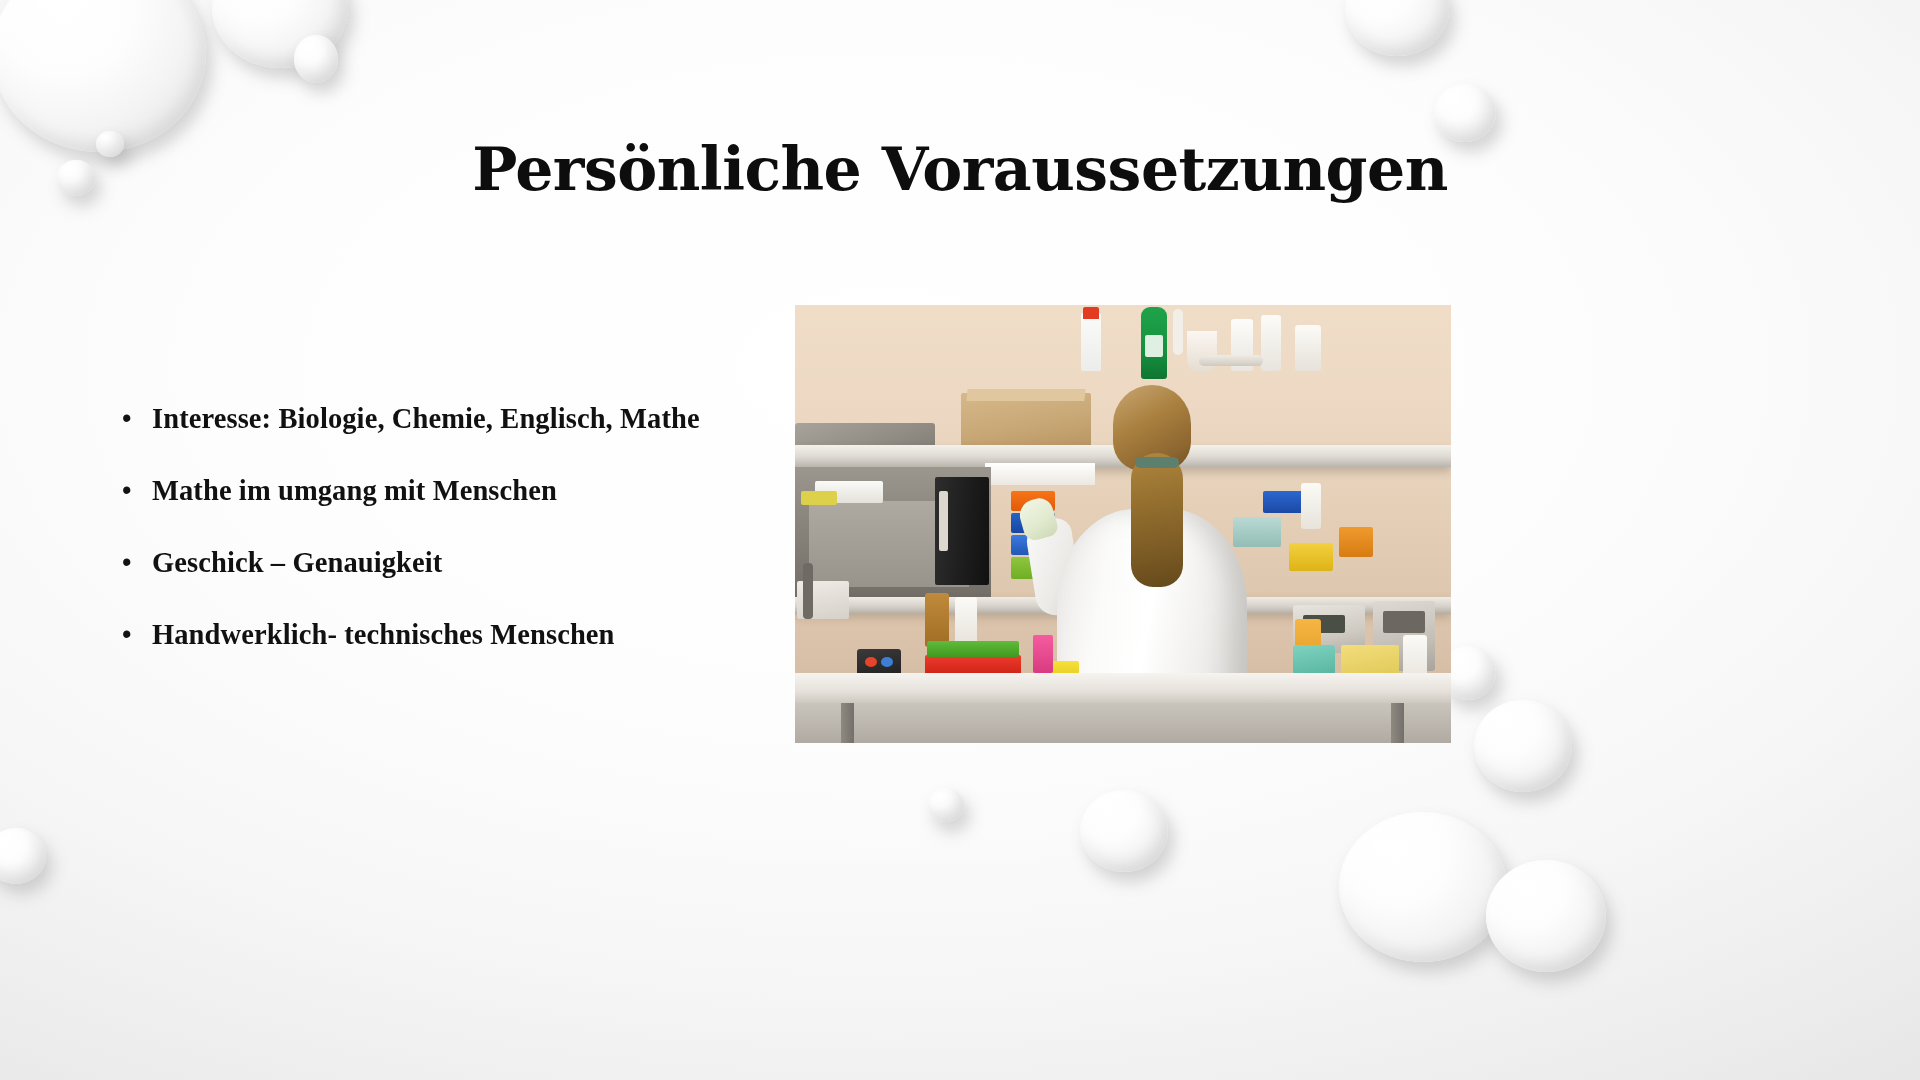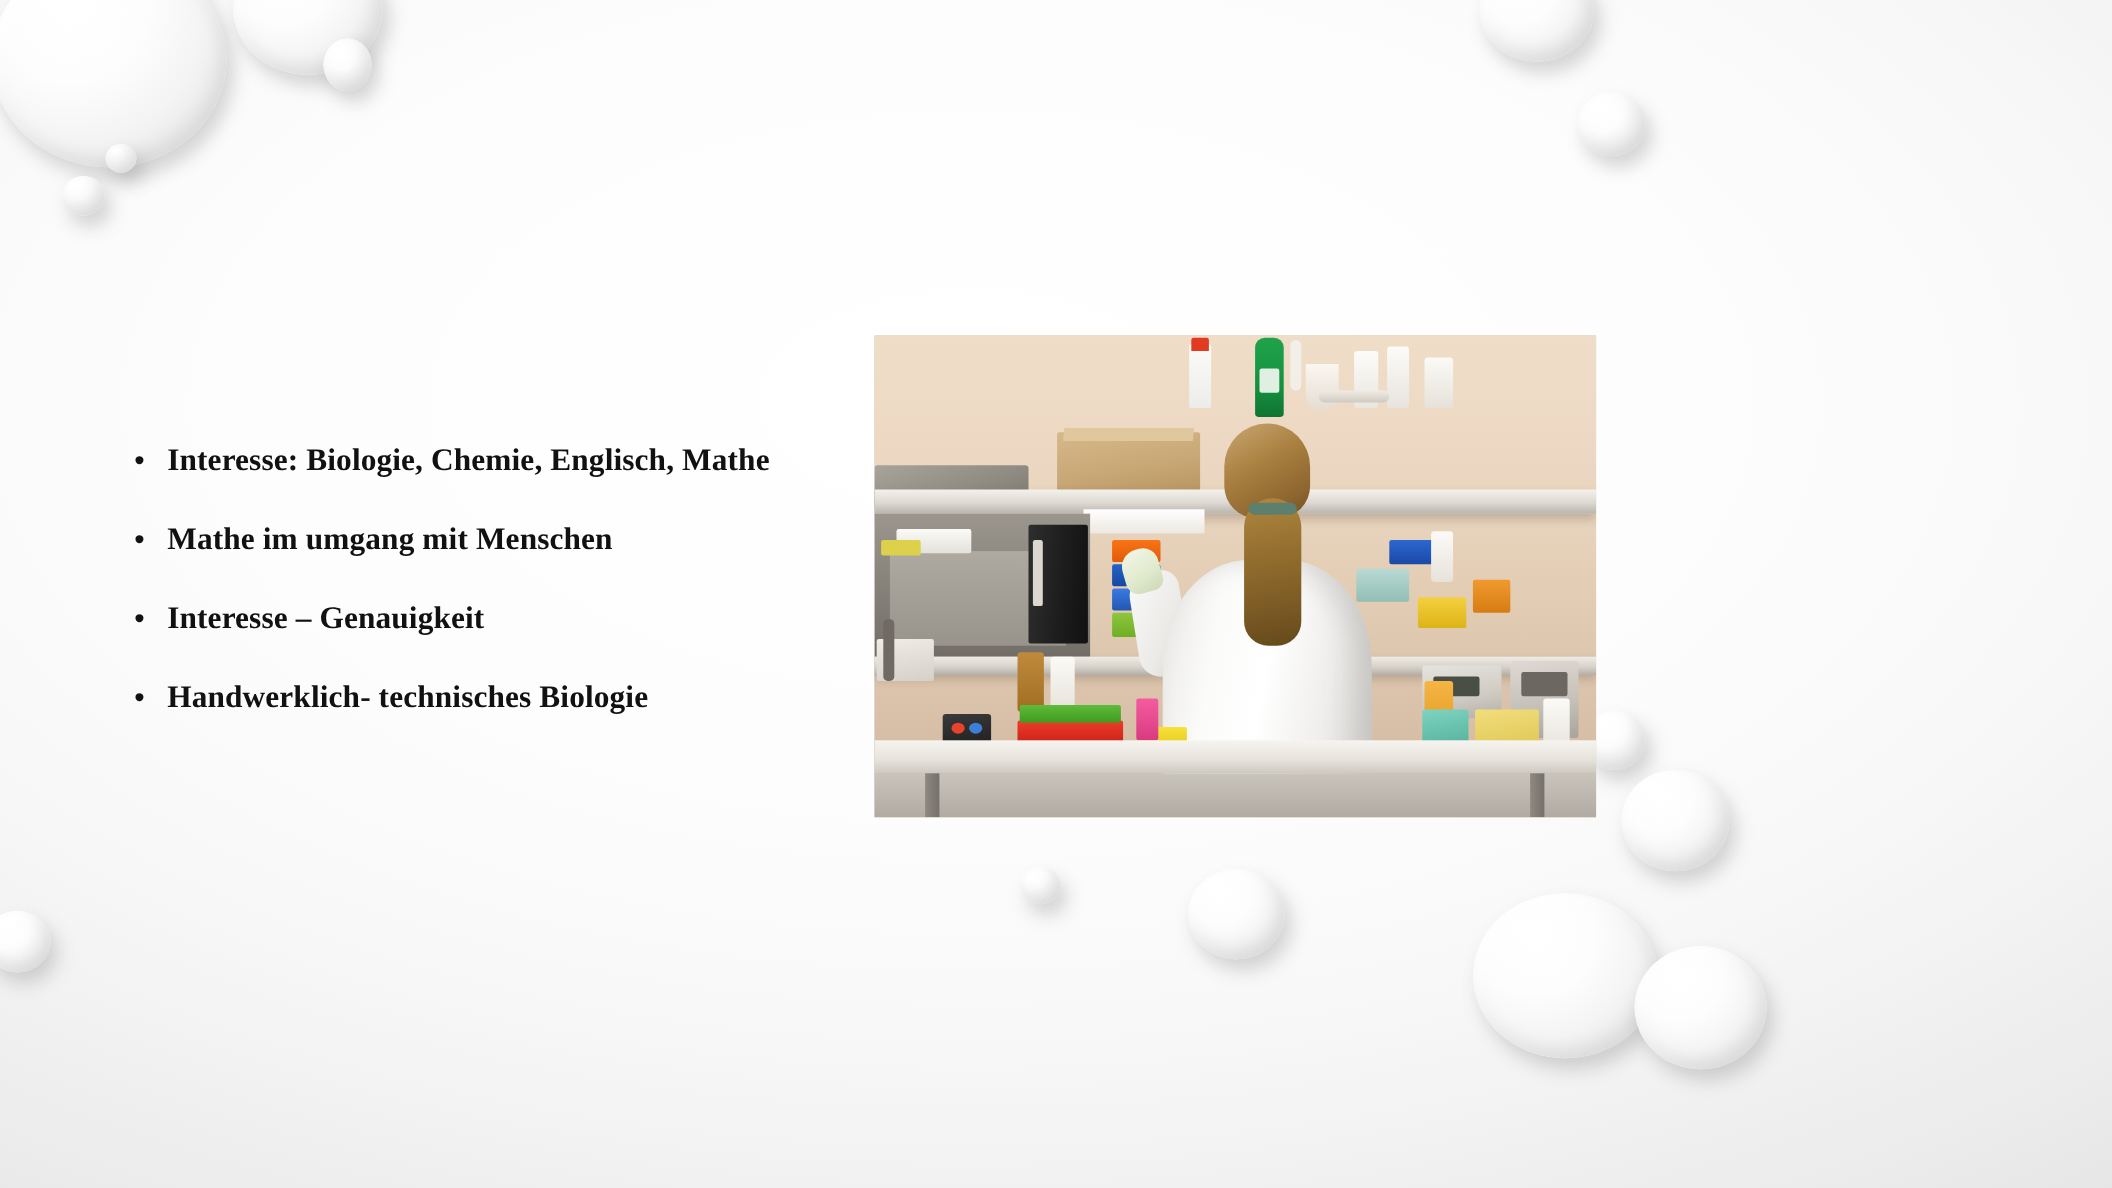--- a/index.html
+++ b/index.html
@@ -235,41 +235,42 @@
     <div class="droplet" style="left:1434px; top:84px; width:62px; height:58px;"></div>
     <div class="droplet" style="left:1440px; top:646px; width:56px; height:54px;"></div>
     <div class="droplet" style="left:1474px; top:700px; width:98px; height:92px;"></div>
     <div class="droplet" style="left:1339px; top:812px; width:168px; height:150px;"></div>
     <div class="droplet" style="left:1486px; top:860px; width:120px; height:112px;"></div>
     <div class="droplet" style="left:1080px; top:790px; width:88px; height:82px;"></div>
     <div class="droplet" style="left:928px; top:788px; width:36px; height:34px;"></div>
     <div class="droplet" style="left:-14px; top:828px; width:60px; height:56px;"></div>
   </div>
 
+  <div id="title">Persönliche Voraussetzungen</div>
 
   <div id="body">
 
     <div class="bullet-row">
       <span class="bullet-dot">•</span>
       <span class="bullet-text">Interesse: Biologie, Chemie, Englisch, Mathe</span>
     </div>
 
     <div class="bullet-row" style="margin-top:8px;">
       <span class="bullet-dot">•</span>
       <span class="bullet-text">Mathe im umgang mit Menschen</span>
     </div>
 
     <div class="bullet-row" style="margin-top:6px;">
       <span class="bullet-dot">•</span>
-      <span class="bullet-text">Interesse – Genauigkeit</span>
+      <span class="bullet-text">Geschick – Genauigkeit</span>
     </div>
 
     <div class="bullet-row" style="margin-top:6px;">
       <span class="bullet-dot">•</span>
-      <span class="bullet-text">Handwerklich- technisches Biologie</span>
+      <span class="bullet-text">Handwerklich- technisches Menschen</span>
     </div>
 
   </div>
 
   <div id="photo">
     <div class="ph-layer ph-wall"></div>
 
     <div class="ph-it" style="left:286px; top:8px; width:20px; height:58px; background:linear-gradient(180deg,#fbfbf9 0%,#ececea 100%);"></div>
     <div class="ph-it" style="left:288px; top:2px; width:16px; height:12px; background:#e23b22; border-radius:2px 2px 0 0;"></div>
     <div class="ph-it" style="left:346px; top:2px; width:26px; height:72px; background:linear-gradient(180deg,#1fa34a 0%,#16913f 60%,#0f7531 100%); border-radius:9px 9px 3px 3px;"></div>

